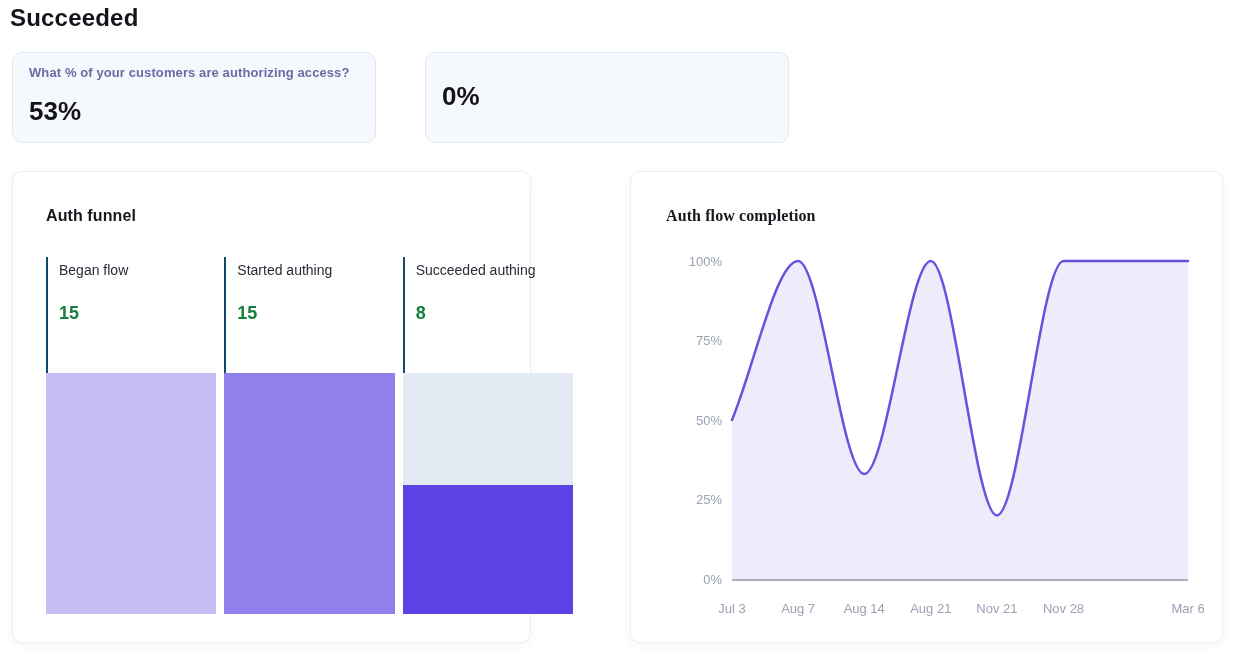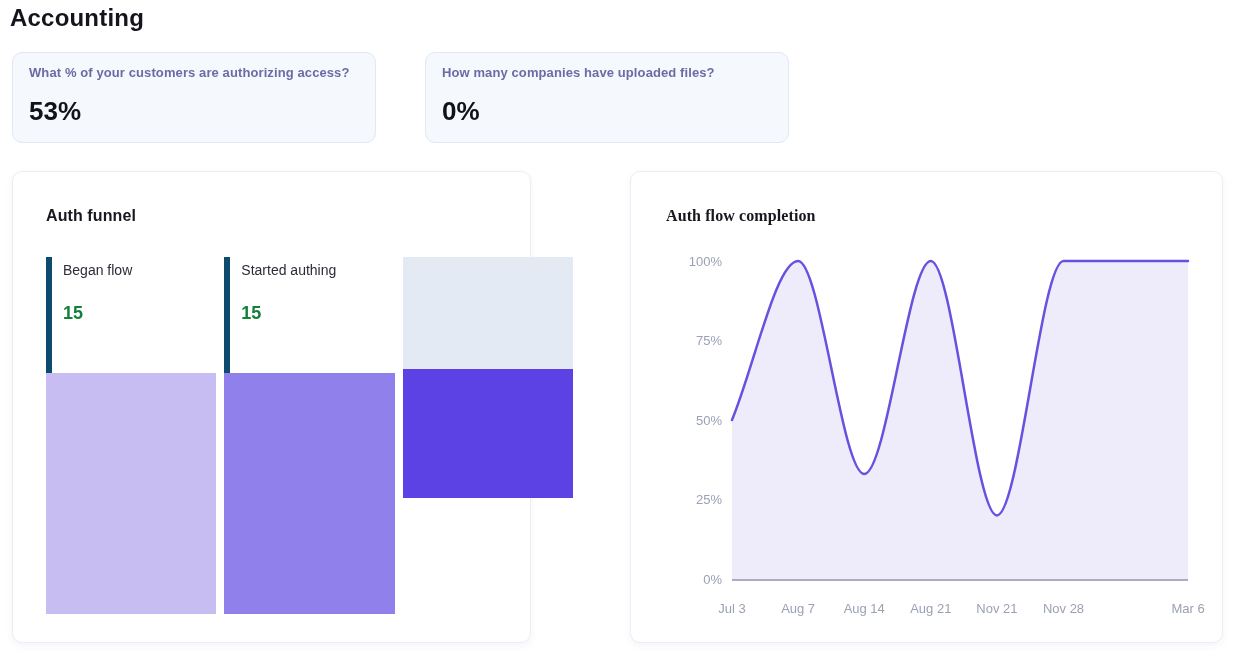--- a/index.html
+++ b/index.html
@@ -36,43 +36,42 @@
     font-size: 16px; font-weight: 700; color: #17171f; letter-spacing: 0.1px;
   }
   .line-card .card-title { left: 35px; font-family: Liberation Serif, serif; }
   
   .funnel-grid {
     position: absolute; left: 33px; top: 85px; width: 527px;
     display: flex; gap: 8px;
   }
   .funnel-col { flex: 1; display: flex; flex-direction: column; }
   .funnel-head {
-    height: 116px; border-left: 6px solid #0c4a6e;
+    height: 116px; border-left: 2px solid #0c4a6e;
     padding: 5px 0 0 11px;
   }
   .funnel-label { font-size: 14px; color: #2c2c38; }
   .funnel-value { margin-top: 25px; font-size: 18px; font-weight: 700; color: #15803d; }
   .funnel-track { position: relative; height: 241px; width: 100%; }
   .funnel-bar { position: absolute; bottom: 0; left: 0; width: 100%; }
   
   .line-chart-svg { position: absolute; left: 0; top: 0; }
   .line-chart-svg text { font-family: "Liberation Sans", "DejaVu Sans", sans-serif; }
 </style>
 </head>
 <body>
 
-<h1 class="page-title">Accounting</h1>
+<h1 class="page-title">Succeeded</h1>
 
 <div class="stat-card first">
   <div class="stat-question">What % of your customers are authorizing access?</div>
   <div class="stat-value">53%</div>
 </div>
 
 <div class="stat-card second">
-  <div class="stat-question">How many companies have uploaded files?</div>
   <div class="stat-value">0%</div>
 </div>
 
 <section class="card funnel-card">
   <h2 class="card-title">Auth funnel</h2>
   <div class="funnel-grid">
     <div class="funnel-col">
       <div class="funnel-head">
         <div class="funnel-label">Began flow</div>
         <div class="funnel-value">15</div>
@@ -84,20 +83,24 @@
     <div class="funnel-col">
       <div class="funnel-head">
         <div class="funnel-label">Started authing</div>
         <div class="funnel-value">15</div>
       </div>
       <div class="funnel-track" style="background: rgb(228, 234, 244);">
         <div class="funnel-bar" style="height: 100%; background: rgb(144, 128, 236);"></div>
       </div>
     </div>
     <div class="funnel-col">
+      <div class="funnel-head">
+        <div class="funnel-label">Succeeded authing</div>
+        <div class="funnel-value">8</div>
+      </div>
       <div class="funnel-track" style="background: rgb(228, 234, 244);">
         <div class="funnel-bar" style="height: 53.3333%; background: rgb(92, 65, 229);"></div>
       </div>
     </div>
   </div>
 </section>
 
 <section class="card line-card">
   <svg id="completion-svg" class="line-chart-svg" width="593" height="472" viewBox="0 0 593 472">
       <path d="M 101 248 C 123.04 195 145.08 89 167.12 89 C 189.16 89 211.2 302.06 233.23999999999998 302.06 C 255.432 302.06 277.624 89 299.81600000000003 89 C 321.856 89 343.896 343.4 365.936 343.4 C 388.128 343.4 410.32 89 432.512 89 C 474.008 89 515.504 89 557 89 L 557 407 L 101 407 Z" fill="rgba(101,82,222,0.11)" stroke="none"></path>

